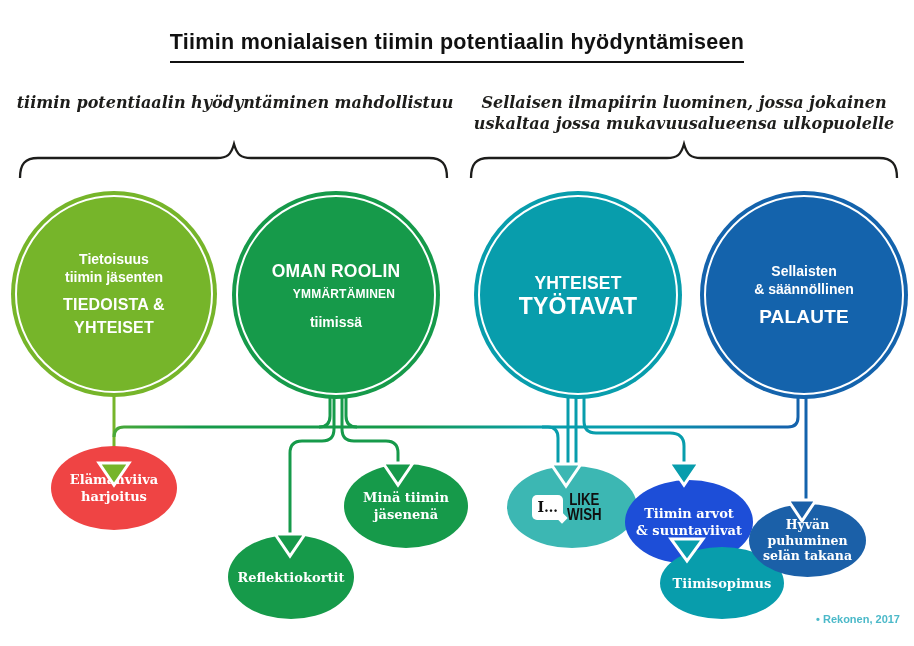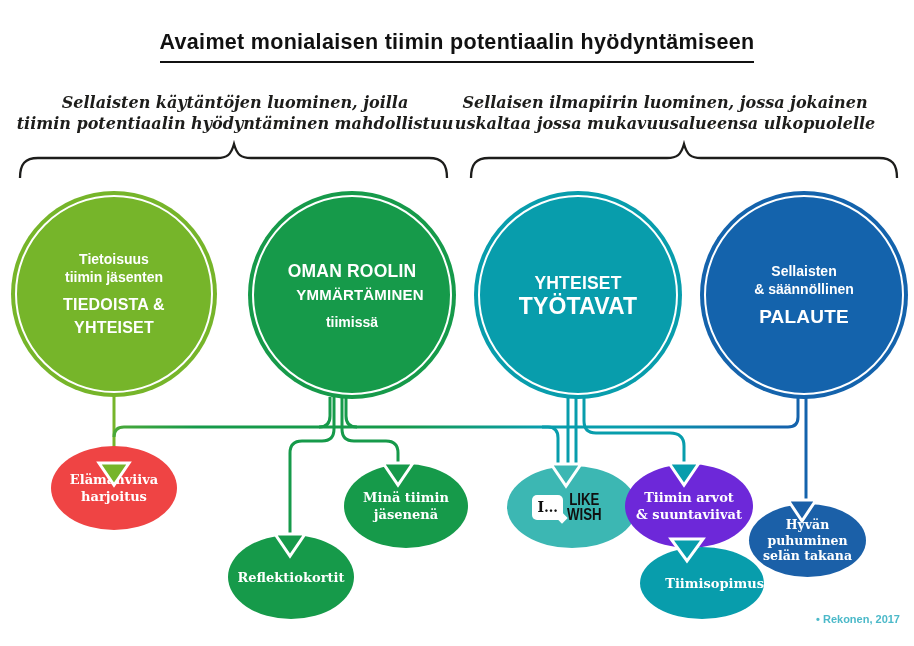--- a/index.html
+++ b/index.html
@@ -7,21 +7,21 @@
          font-family:"Liberation Sans", sans-serif;}
   
   .title-wrap{position:absolute;top:30px;left:0;right:0;text-align:center;}
   .title{display:inline-block;font-size:21.5px;font-weight:bold;color:#111;
          letter-spacing:.3px;border-bottom:2.5px solid #111;padding-bottom:6px;}
   
   .caption{position:absolute;top:92px;text-align:center;color:#1d1d1b;
            font-family:"DejaVu Serif", serif;font-style:italic;font-weight:bold;
            font-size:16px;line-height:21px;}
   .caption-left{left:15px;width:440px;}
-  .caption-right{left:440px;width:450px;}
+  .caption-right{left:459px;width:450px;}
   .caption span{display:block;}
   
   .lines-svg,.tri-svg{position:absolute;left:0;top:0;pointer-events:none;}
   .lines-svg{z-index:1;}
   .tri-svg{z-index:3;}
   
   .circle{position:absolute;border-radius:50%;z-index:2;display:flex;flex-direction:column;
           align-items:center;justify-content:center;text-align:center;color:#fff;}
   .circle::before{content:"";position:absolute;inset:4px;border:2.5px solid #fff;border-radius:50%;}
   .c-small{font-size:14px;font-weight:bold;line-height:18px;}
@@ -44,25 +44,24 @@
            line-height:15px;transform:scaleX(.78);transform-origin:left center;letter-spacing:0;}
   
   .citation{position:absolute;top:613px;right:14px;font-size:11px;font-weight:bold;color:#4bb9c9;margin-left:25px;}
 </style>
 </head>
 <body>
 
 <div class="stage">
 
   <div class="title-wrap">
-    <span class="title">Avaimet monialaisen tiimin potentiaalin hyödyntämiseen</span>
+    <span class="title">Tiimin monialaisen tiimin potentiaalin hyödyntämiseen</span>
   </div>
 
   <div class="caption caption-left">
-    <span>Sellaisten käytäntöjen luominen, joilla</span>
     <span>tiimin potentiaalin hyödyntäminen mahdollistuu</span>
   </div>
   <div class="caption caption-right">
     <span>Sellaisen ilmapiirin luominen, jossa jokainen</span>
     <span>uskaltaa jossa mukavuusalueensa ulkopuolelle</span>
   </div>
 
   <svg class="lines-svg" width="914" height="646" viewBox="0 0 914 646">
     <defs>
       <linearGradient id="busgrad" gradientUnits="userSpaceOnUse" x1="114" y1="0" x2="800" y2="0">
@@ -100,23 +99,23 @@
   </svg>
 
   <div class="circle" style="left: 11px; top: 191px; width: 206px; height: 206px; background-color: rgb(118, 181, 42);">
     <span class="c-small">Tietoisuus</span>
     <span class="c-small">tiimin jäsenten</span>
     <span class="c-gap"></span>
     <span class="c-big">TIEDOISTA &amp;</span>
     <span class="c-big">YHTEISET</span>
   </div>
 
-  <div class="circle" style="left: 248px; top: 191px; width: 208px; height: 208px; background-color: rgb(22, 154, 74);">
+  <div class="circle" style="left: 232px; top: 191px; width: 208px; height: 208px; background-color: rgb(22, 154, 74);">
     <span class="c-big" style="font-size:17.5px;">OMAN ROOLIN</span>
-    <span class="c-big" style="font-size:15px;margin-left:16px;">YMMÄRTÄMINEN</span>
+    <span class="c-big" style="font-size:12px;margin-left:16px;">YMMÄRTÄMINEN</span>
     <span class="c-gap"></span>
     <span class="c-small">tiimissä</span>
   </div>
 
   <div class="circle" style="left: 474px; top: 191px; width: 208px; height: 208px; background-color: rgb(8, 157, 172);">
     <span class="c-big" style="font-size:17.5px;">YHTEISET</span>
     <span class="c-big" style="font-size:23px;">TYÖTAVAT</span>
   </div>
 
   <div class="circle" style="left: 700px; top: 191px; width: 208px; height: 208px; background-color: rgb(20, 99, 172);">
@@ -143,26 +142,26 @@
   <div class="pill" style="left: 507px; top: 466px; width: 130px; height: 82px; background-color: rgb(60, 183, 179);">
     <div class="lw-row">
       <span class="lw-bubble">I…</span>
       <span class="lw-text">
         <span>LIKE</span>
         <span>WISH</span>
       </span>
     </div>
   </div>
 
-  <div class="pill" style="left: 625px; top: 464px; width: 128px; height: 84px; background-color: #6d28d9; align-items: center;">
+  <div class="pill" style="left: 625px; top: 480px; width: 128px; height: 84px; background-color: #1d4ed8; align-items: center;">
     <span>Tiimin arvot</span>
     <span>&amp; suuntaviivat</span>
   </div>
 
-  <div class="pill" style="left: 640px; top: 547px; width: 124px; height: 72px; background-color: rgb(8, 157, 172); align-items: flex-end;">
+  <div class="pill" style="left: 660px; top: 547px; width: 124px; height: 72px; background-color: rgb(8, 157, 172);">
     <span>Tiimisopimus</span>
   </div>
 
   <div class="pill small-text" style="left: 749px; top: 504px; width: 117px; height: 73px; background-color: rgb(27, 96, 168);">
     <span>Hyvän</span>
     <span>puhuminen</span>
     <span>selän takana</span>
   </div>
 
   <svg class="tri-svg" width="914" height="646" viewBox="0 0 914 646">

